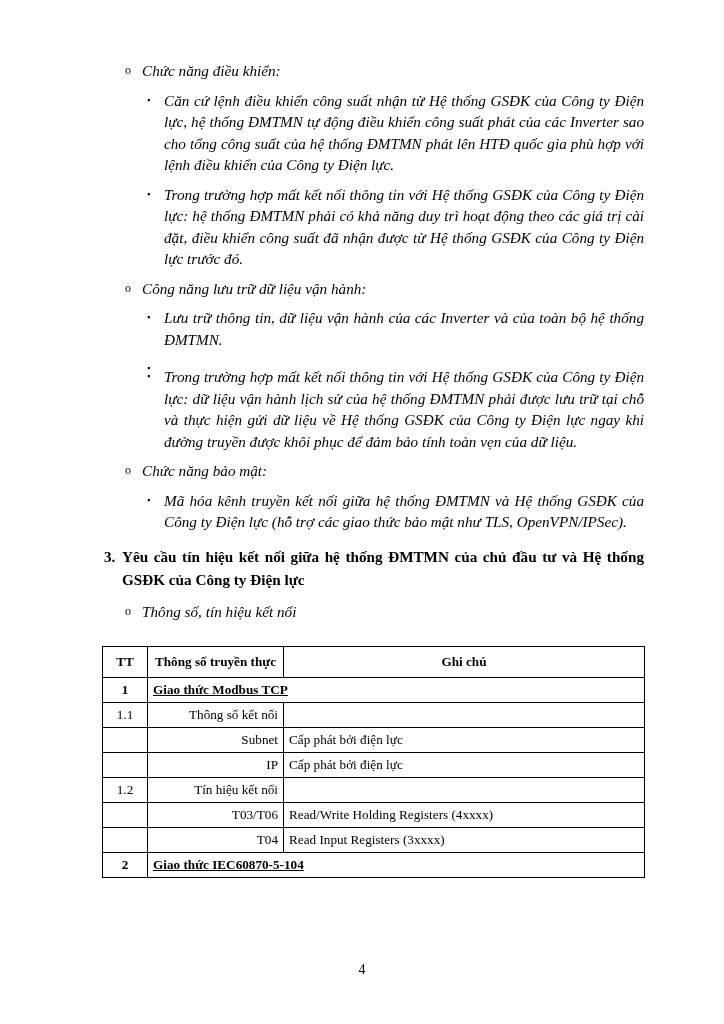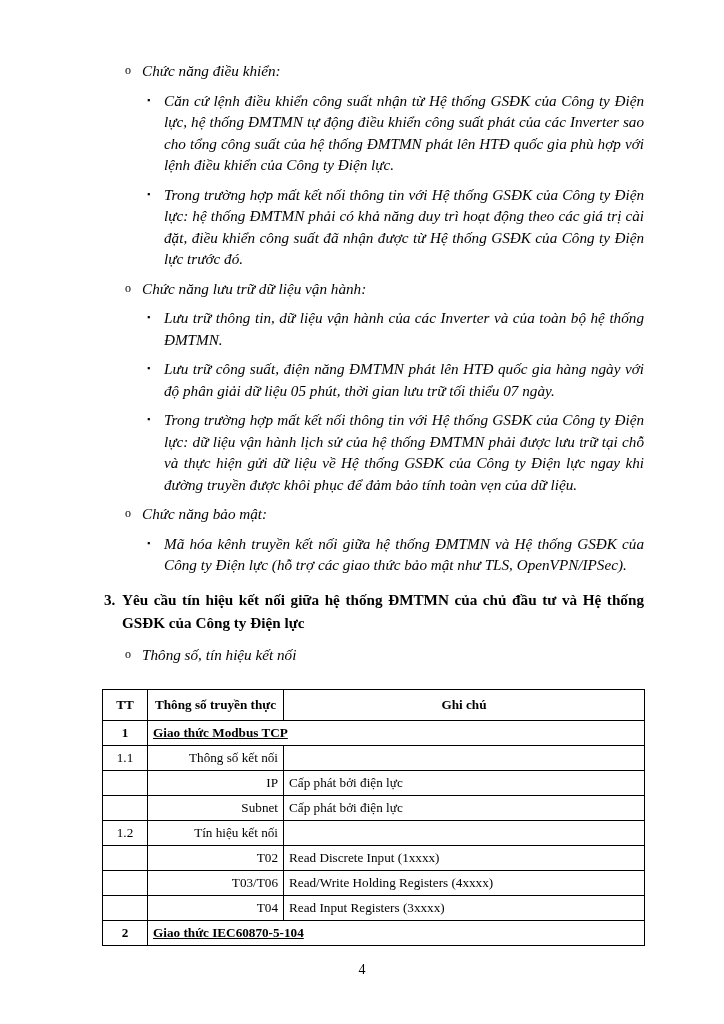--- a/index.html
+++ b/index.html
@@ -153,33 +153,32 @@
     <div class="gap-sm"></div>
 
     <div class="lvl2">
       <span class="bullet">▪</span>
       <span class="txt">Trong trường hợp mất kết nối thông tin với Hệ thống GSĐK của Công ty Điện lực: hệ thống ĐMTMN phải có khả năng duy trì hoạt động theo các giá trị cài đặt, điều khiển công suất đã nhận được từ Hệ thống GSĐK của Công ty Điện lực trước đó.</span>
     </div>
     <div class="gap-sm"></div>
 
     <div class="lvl1">
       <span class="bullet">o</span>
-      <span class="txt">Chức năng lưu trữ dữ liệu vận hành:</span>
+      <span class="txt">Công năng lưu trữ dữ liệu vận hành:</span>
     </div>
     <div class="gap-sm"></div>
 
     <div class="lvl2">
       <span class="bullet">▪</span>
       <span class="txt">Lưu trữ thông tin, dữ liệu vận hành của các Inverter và của toàn bộ hệ thống ĐMTMN.</span>
     </div>
     <div class="gap-sm"></div>
 
     <div class="lvl2">
       <span class="bullet">▪</span>
-      <span class="txt">Lưu trữ công suất, điện năng ĐMTMN phát lên HTĐ quốc gia hàng ngày với độ phân giải dữ liệu 05 phút, thời gian lưu trữ tối thiểu 07 ngày.</span>
     </div>
     <div class="gap-sm"></div>
 
     <div class="lvl2">
       <span class="bullet">▪</span>
       <span class="txt">Trong trường hợp mất kết nối thông tin với Hệ thống GSĐK của Công ty Điện lực: dữ liệu vận hành lịch sử của hệ thống ĐMTMN phải được lưu trữ tại chỗ và thực hiện gửi dữ liệu về Hệ thống GSĐK của Công ty Điện lực ngay khi đường truyền được khôi phục để đảm bảo tính toàn vẹn của dữ liệu.</span>
     </div>
     <div class="gap-sm"></div>
 
     <div class="lvl1">
@@ -227,43 +226,38 @@
           </tr>
 
           <tr>
             <td class="tt">1.1</td>
             <td class="param">Thông số kết nối</td>
             <td class="note"></td>
           </tr>
 
           <tr>
             <td class="tt"></td>
+            <td class="param sub">Subnet</td>
+            <td class="note">Cấp phát bởi điện lực</td>
+          </tr>
+
+          <tr>
+            <td class="tt"></td>
             <td class="param sub">IP</td>
-            <td class="note">Cấp phát bởi điện lực</td>
-          </tr>
-
-          <tr>
-            <td class="tt"></td>
-            <td class="param sub">Subnet</td>
             <td class="note">Cấp phát bởi điện lực</td>
           </tr>
 
 
           <tr>
             <td class="tt">1.2</td>
             <td class="param">Tín hiệu kết nối</td>
             <td class="note"></td>
           </tr>
 
 
-          <tr>
-            <td class="tt"></td>
-            <td class="param sub">T02</td>
-            <td class="note">Read Discrete Input (1xxxx)</td>
-          </tr>
 
           <tr>
             <td class="tt"></td>
             <td class="param sub">T03/T06</td>
             <td class="note">Read/Write Holding Registers (4xxxx)</td>
           </tr>
 
           <tr>
             <td class="tt"></td>
             <td class="param sub">T04</td>

